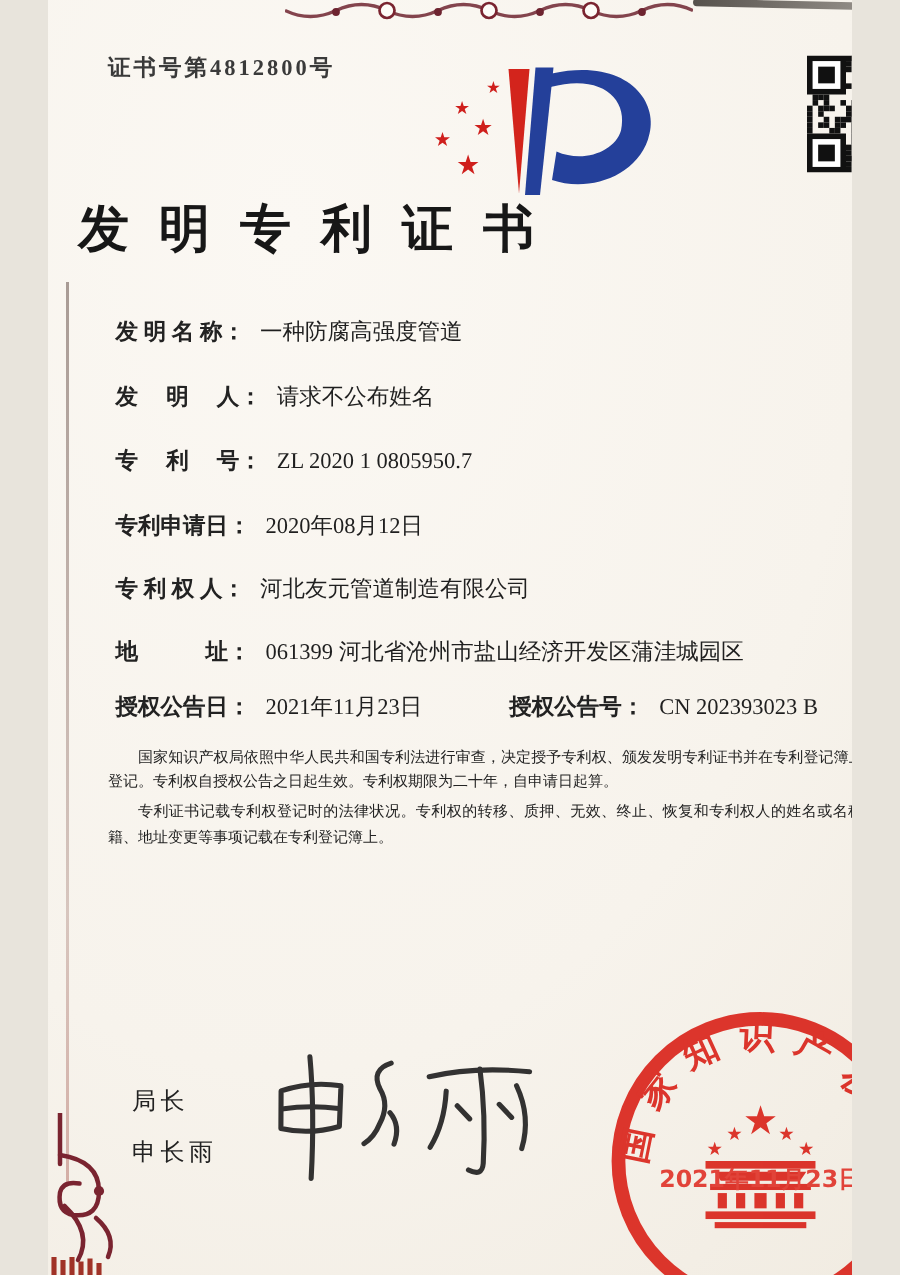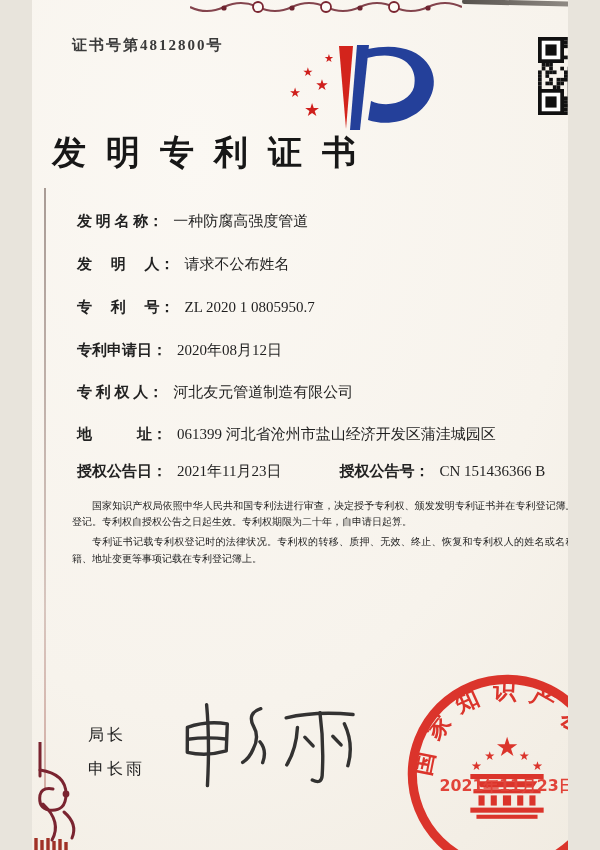--- a/index.html
+++ b/index.html
@@ -240,21 +240,21 @@
   <div class="field-row r4">
     <span class="f-label">专利申请日：</span><span class="f-value">2020年08月12日</span>
   </div>
   <div class="field-row r5">
     <span class="f-label">专 利 权 人：</span><span class="f-value">河北友元管道制造有限公司</span>
   </div>
   <div class="field-row r6">
     <span class="f-label">地　　　址：</span><span class="f-value">061399 河北省沧州市盐山经济开发区蒲洼城园区</span>
   </div>
   <div class="field-row r7">
-    <span class="f-label">授权公告日：</span><span class="f-value">2021年11月23日</span><span class="f-label2">授权公告号：</span><span class="f-value">CN 151436366 B</span>
+    <span class="f-label">授权公告日：</span><span class="f-value">2021年11月23日</span><span class="f-label2">授权公告号：</span><span class="f-value">CN 202393023 B</span>
   </div>
 
   <div class="body-text">
     <p>国家知识产权局依照中华人民共和国专利法进行审查，决定授予专利权、颁发发明专利证书并在专利登记簿上予以登记。专利权自授权公告之日起生效。专利权期限为二十年，自申请日起算。</p>
     <p>专利证书记载专利权登记时的法律状况。专利权的转移、质押、无效、终止、恢复和专利权人的姓名或名称、国籍、地址变更等事项记载在专利登记簿上。</p>
   </div>
 
   <div class="signoff">
     <div>局长</div>
     <div>申长雨</div>

